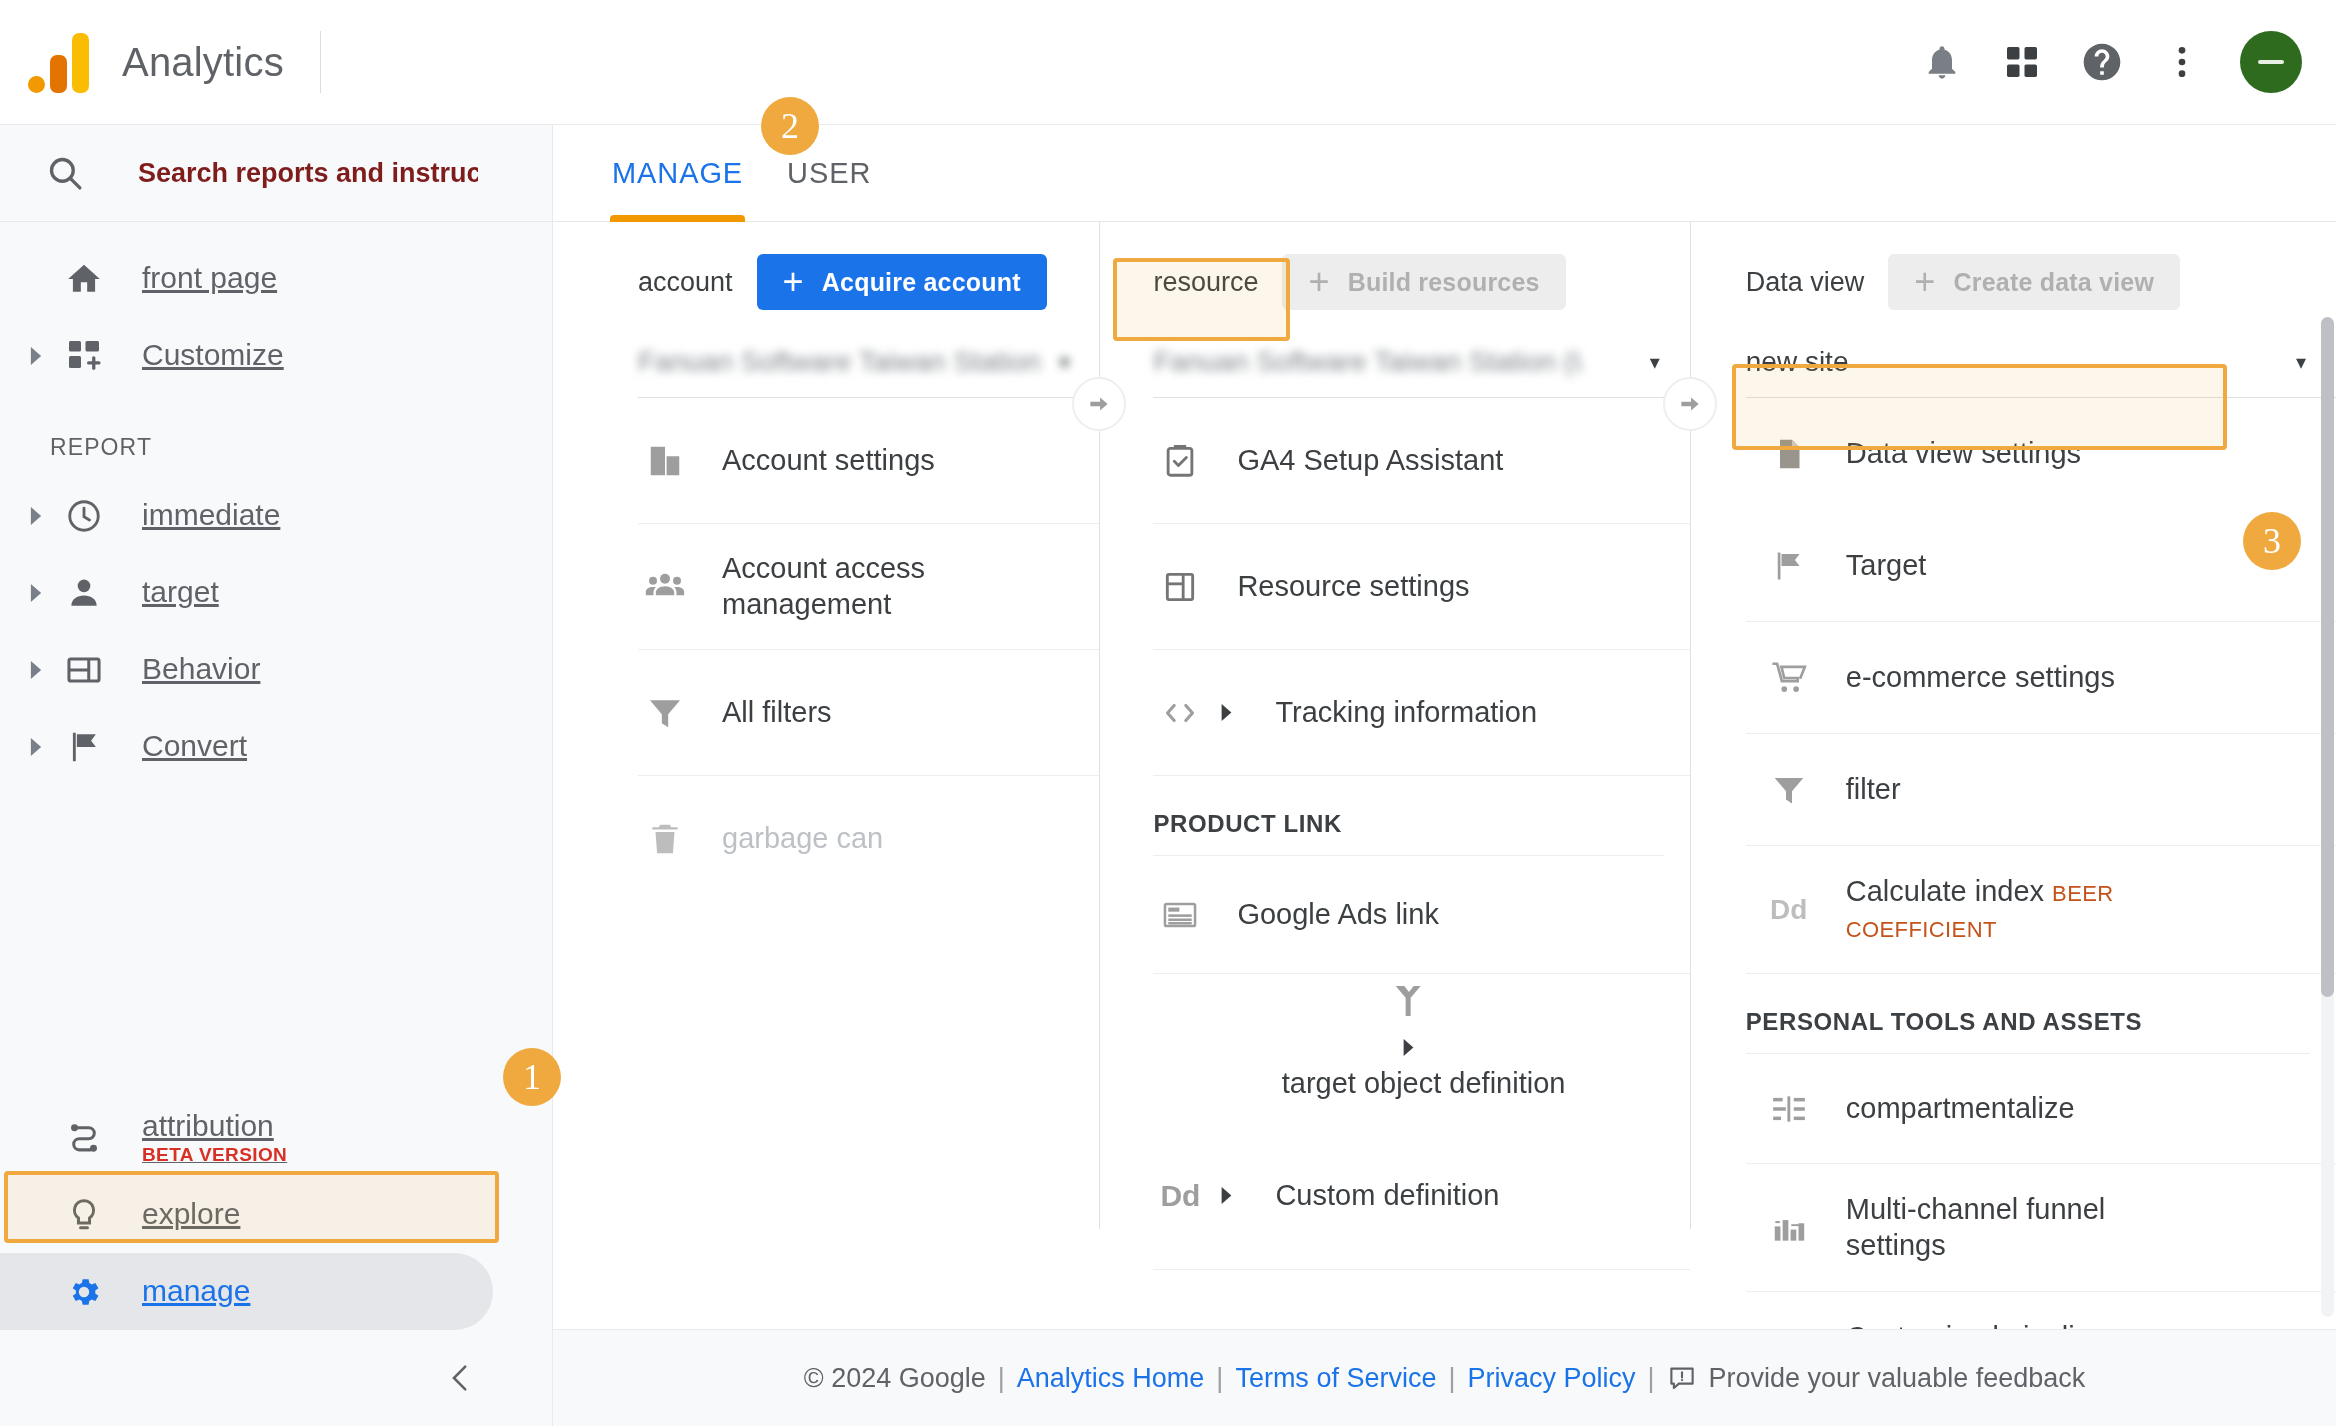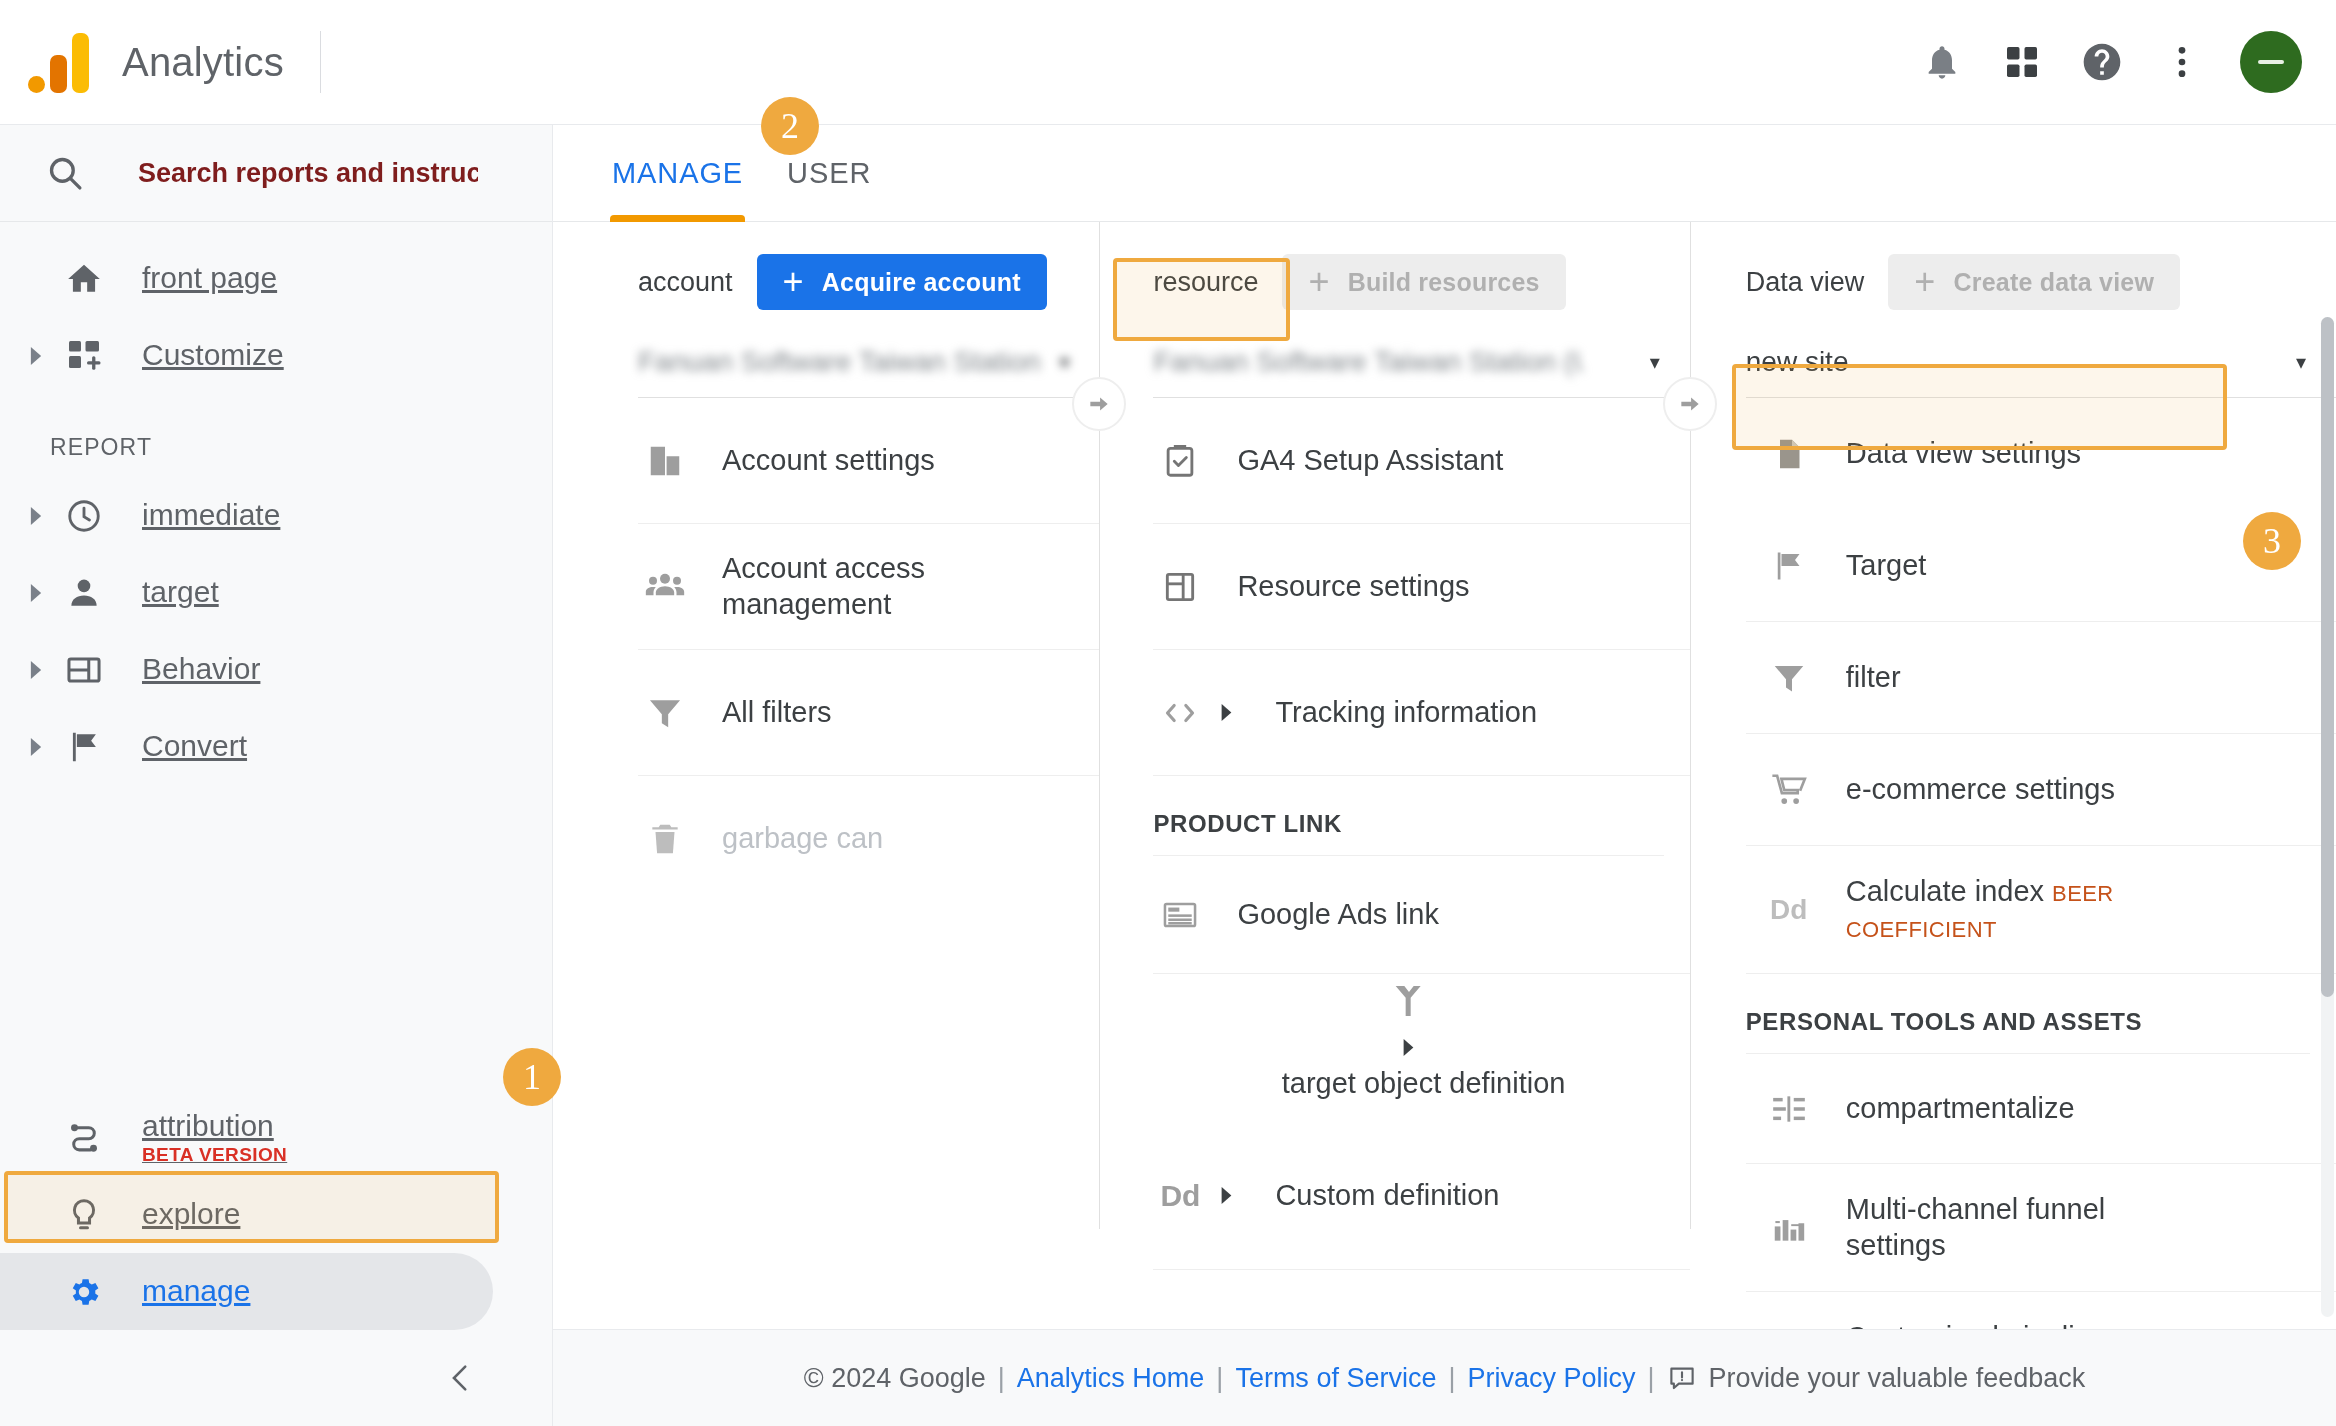--- a/index.html
+++ b/index.html
@@ -613,36 +613,36 @@
             <svg width="36" height="36" viewBox="0 0 24 24" fill="#9e9e9e">
               <path d="M4.5 3h1.8v18H4.5z"></path>
                 <path d="M7 4h12l-3 4 3 4H7z"></path>
             </svg>
           </div>
           <div class="ilabel">Target</div>
         </div>
 
         <div class="item" style="min-height:112px;">
           <div class="iicon" style="margin-left:16px;">
-            <svg width="36" height="36" viewBox="0 0 24 24" fill="#9e9e9e">
-                <path d="M2.5 4h19l-7.5 8.8V21l-4-2.6v-5.6z"></path>
-              </svg>
-          </div>
-          <div class="ilabel">filter</div>
-        </div>
-
-        <div class="item" style="min-height:112px;">
-          <div class="iicon" style="margin-left:16px;">
             <svg width="38" height="38" viewBox="0 0 24 24" fill="#9e9e9e">
               <path d="M1.5 3h3l3 11h10v-2H9L7.2 5H22l-3 7.5" fill="none" stroke="#9e9e9e" stroke-width="1.7"></path>
               <circle cx="9" cy="19" r="1.8"></circle>
                 <circle cx="16.5" cy="19" r="1.8"></circle>
             </svg>
           </div>
           <div class="ilabel">e-commerce settings</div>
+        </div>
+
+        <div class="item" style="min-height:112px;">
+          <div class="iicon" style="margin-left:16px;">
+            <svg width="36" height="36" viewBox="0 0 24 24" fill="#9e9e9e">
+                <path d="M2.5 4h19l-7.5 8.8V21l-4-2.6v-5.6z"></path>
+              </svg>
+          </div>
+          <div class="ilabel">filter</div>
         </div>
 
         <div class="item" style="min-height:128px;">
           <div class="iicon" style="margin-left:16px;">
             <span style="font-size:28px; font-weight:700; color:#bdbdbd; font-family:'Liberation Sans',sans-serif;">Dd</span>
           </div>
           <div class="ilabel" style="max-width:340px;">
             <span>Calculate index</span>
             <span class="tag-orange">BEER COEFFICIENT</span>
           </div>

